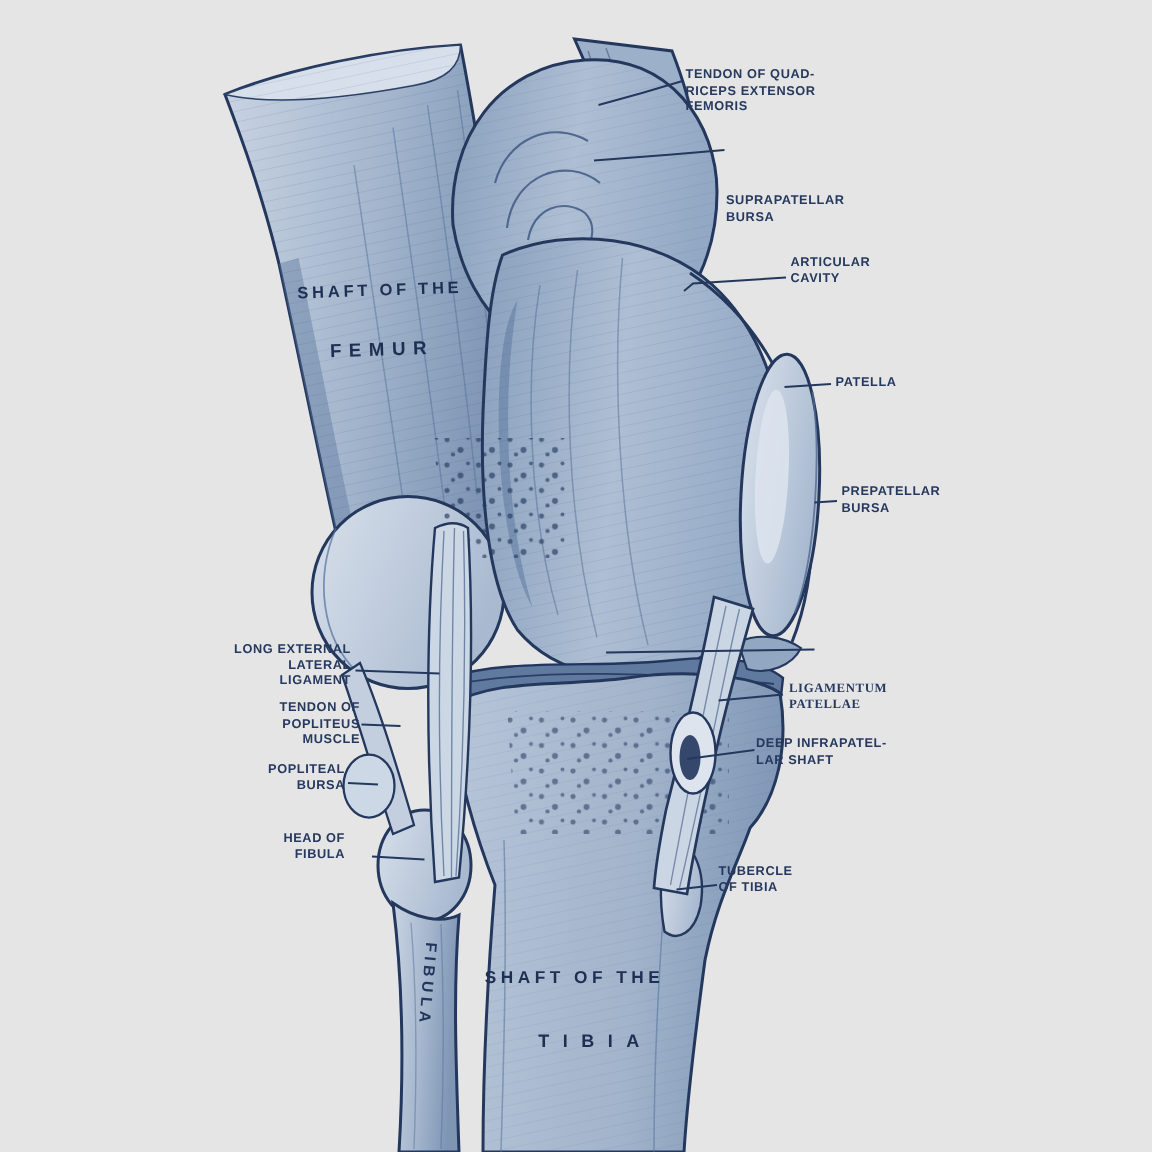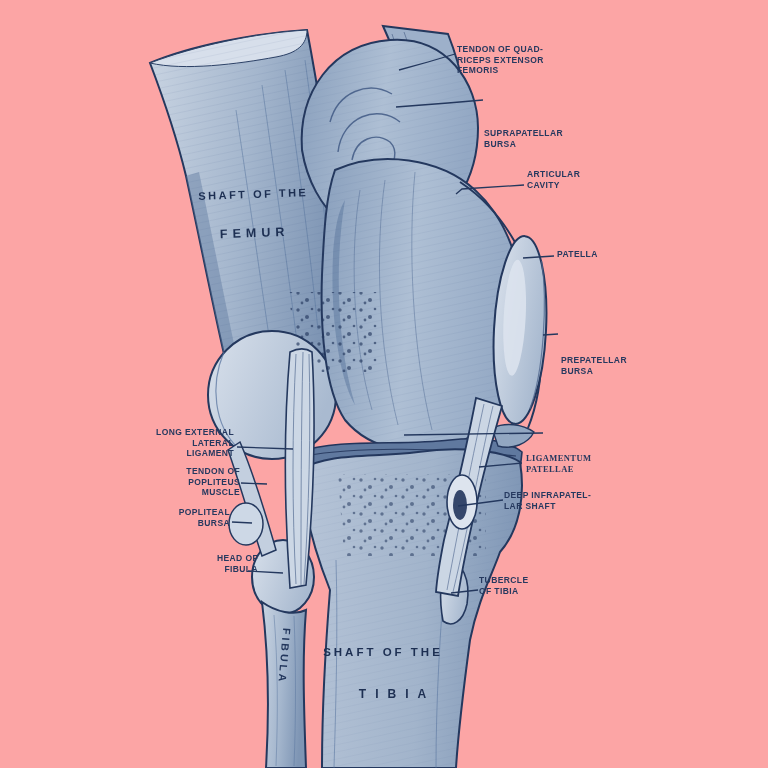--- a/index.html
+++ b/index.html
@@ -1,16 +1,16 @@
 <!DOCTYPE html>
 <html><head>
 <meta charset="utf-8">
 <style>
   html,body{margin:0;padding:0;background:#ffffff;}
-  #stage{position:relative;width:768px;height:768px;background:#fca5a5;overflow:hidden;
+  #stage{position:relative;width:768px;height:768px;background:#e5e5e5;overflow:hidden;
          font-family:"Liberation Sans",sans-serif;}
   #art{position:absolute;left:0;top:0;}
   .lbl{position:absolute;font:700 8.5px/10.5px "Liberation Sans",sans-serif;
        color:#26395f;letter-spacing:.4px;white-space:pre-line;}
   .lbl.ra{text-align:right;}
   .bonecap{position:absolute;color:#1d2f52;text-align:center;white-space:pre-line;}
   .bc-l1{font:700 11px/13px "Liberation Sans",sans-serif;letter-spacing:2.5px;}
   .bc-l2{font:700 12.5px/14px "Liberation Sans",sans-serif;letter-spacing:5px;margin-top:7px;}
   .tib-l1{font:700 11.5px/13px "Liberation Sans",sans-serif;letter-spacing:3px;}
   .tib-l2{font:700 12px/14px "Liberation Sans",sans-serif;letter-spacing:9px;margin-top:10px;margin-left:28px;}
@@ -167,38 +167,38 @@
   </svg>
 
   <div class="lbl" style="left:457px;top:44px;">TENDON OF QUAD-
 RICEPS EXTENSOR
 FEMORIS</div>
   <div class="lbl" style="left:484px;top:80px;margin-top:48px;">SUPRAPATELLAR
 BURSA</div>
   <div class="lbl" style="left:527px;top:169px;">ARTICULAR
 CAVITY</div>
   <div class="lbl" style="left:557px;top:249px;">PATELLA</div>
-  <div class="lbl" style="left:561px;top:322px;margin-top:33px;">PREPATELLAR
+  <div class="lbl" style="left:561px;top:322px;">PREPATELLAR
 BURSA</div>
   <div class="lbl" style="left:526px;top:453px;font-family:Liberation Serif, serif;">LIGAMENTUM
 PATELLAE</div>
   <div class="lbl" style="left:504px;top:490px;">DEEP INFRAPATEL-
 LAR SHAFT</div>
   <div class="lbl" style="left:479px;top:575px;">TUBERCLE
 OF TIBIA</div>
 
   <div class="lbl ra" style="left:124px;top:427px;width:110px;">LONG EXTERNAL
 LATERAL
 LIGAMENT</div>
   <div class="lbl ra" style="left:130px;top:466px;width:110px;">TENDON OF
 POPLITEUS
 MUSCLE</div>
   <div class="lbl ra" style="left:140px;top:507px;width:90px;text-align:right;">POPLITEAL
 BURSA</div>
-  <div class="lbl ra" style="left:168px;top:553px;width:90px;">HEAD OF
+  <div class="lbl ra" style="left:140px;top:553px;width:90px;">HEAD OF
 FIBULA</div>
 
   <div class="bonecap" style="left:196px;top:170px;width:116px;transform:rotate(-2deg);">
     <div class="bc-l1">SHAFT OF THE</div>
     <div class="bc-l2">FEMUR</div>
   </div>
   <div class="bonecap" style="left:322px;top:628px;width:122px;">
     <div class="tib-l1">SHAFT OF THE</div>
     <div class="tib-l2">TIBIA</div>
   </div>

